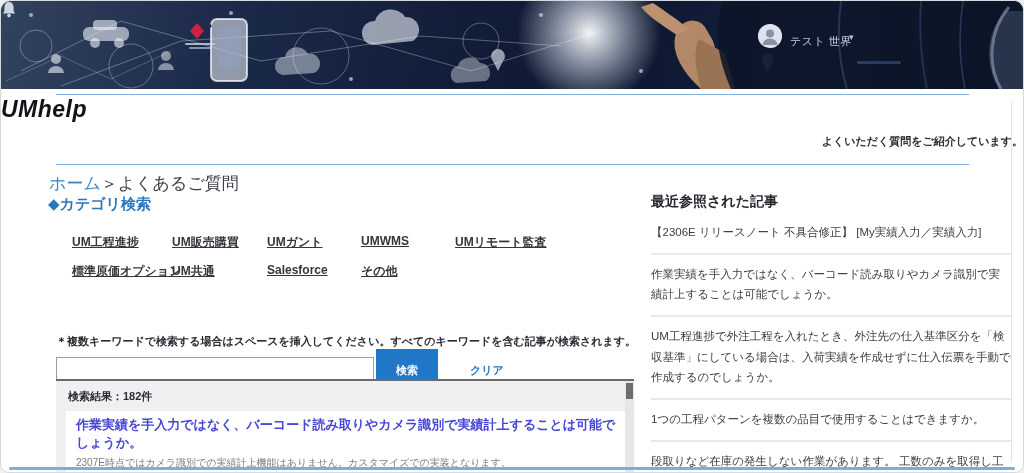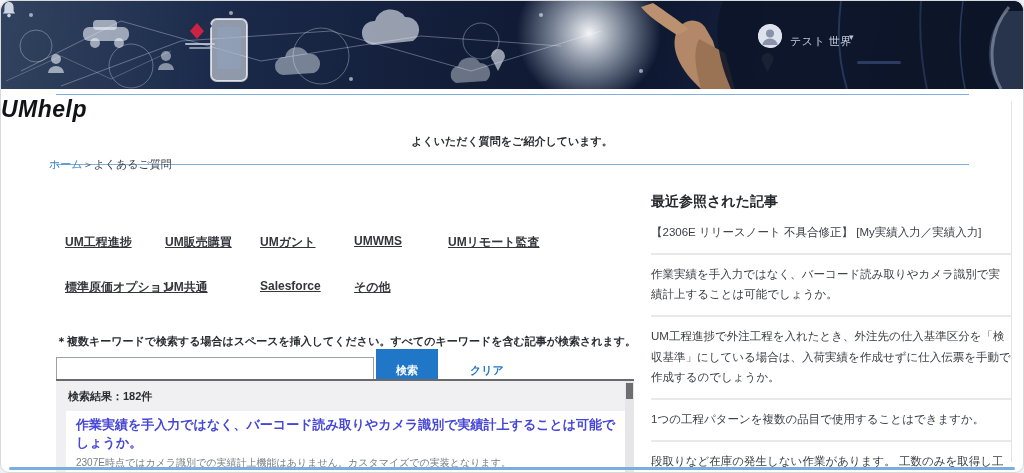--- a/index.html
+++ b/index.html
@@ -23,31 +23,31 @@
     background:#d9dee9;display:flex;align-items:center;justify-content:center;overflow:hidden;}
   .user-name{position:absolute;left:789px;top:33px;font-size:11px;color:#c7cfdf;letter-spacing:.5px;}
   .caret{position:absolute;left:848px;top:31px;font-size:9px;color:#b9c2d4;}
   
   .hairline{position:absolute;left:55px;right:54px;height:1px;background:#7fb0dd;}
   .hl-top{top:93px;} .hl-bottom{top:163px;}
   .page-title{position:absolute;top:95px;left:0;width:100%;
     font-size:23px;font-weight:bold;color:#101418;letter-spacing:.5px;margin:0;font-style:italic;}
   .page-sub{position:absolute;left:0;width:100%;text-align:center;
     font-size:11px;font-weight:bold;color:#2a2e33;}
-  .sub1{top:133px;} .sub2{top:148px;}
-  
-  .breadcrumb{position:absolute;left:48px;top:156px;font-size:11px;color:#3a3f45;text-align:right;}
+  .sub1{top:133px;text-align:right;} .sub2{top:148px;}
+  
+  .breadcrumb{position:absolute;left:48px;top:171px;font-size:17px;color:#3a3f45;text-align:right;}
   .breadcrumb .home{color:#3a85c6;cursor:pointer;}
   
   .section-h{position:absolute;font-size:15px;font-weight:bold;color:#2878be;margin:0;}
   .h-cat{left:47px;top:194px;}
   .h-fw{left:47px;top:297px;}
   
-  .cat-grid{position:absolute;left:64px;top:233px;width:530px;
-    display:grid;grid-template-columns:100px 95px 94px 94px 1fr;row-gap:28px;}
+  .cat-grid{position:absolute;left:71px;top:233px;width:530px;
+    display:grid;grid-template-columns:100px 95px 94px 94px 1fr;row-gap:12px;}
   .cat-link{font-size:12px;font-weight:bold;color:#33373c;text-decoration:underline;cursor:pointer;white-space:nowrap;}
   
   .fw-note{position:absolute;left:55px;top:333px;font-size:11px;font-weight:bold;color:#2a2e33;}
   .search-row{position:absolute;left:55px;top:348px;display:flex;align-items:center;}
   .search-input{width:318px;height:26px;border:1px solid #9aa0a6;background:#fff;
     font-size:12px;padding:0 6px;outline:none;border-radius:0;}
   .btn-search{width:62px;height:42px;margin-left:2px;background:#2077c8;color:#fff;border:none;
     font-size:11px;font-weight:bold;cursor:pointer;font-family:Liberation Sans, sans-serif;}
   .btn-clear{margin-left:26px;background:transparent;border:none;color:#2077c8;
     font-size:11px;font-weight:bold;cursor:pointer;font-family:inherit;}
@@ -174,20 +174,21 @@
 
   <div class="hairline hl-top"></div>
   <h1 class="page-title">UMhelp</h1>
   <div class="page-sub sub1">よくいただく質問をご紹介しています。</div>
   <div class="hairline hl-bottom"></div>
 
   <div class="breadcrumb">
     <span class="home">ホーム</span><span>＞</span><span>よくあるご質問</span>
   </div>
 
+  <h2 class="section-h h-cat">◆カテゴリ検索</h2>
   <div class="cat-grid">
     <span class="cat-link">UM工程進捗</span>
     <span class="cat-link">UM販売購買</span>
     <span class="cat-link">UMガント</span>
     <span class="cat-link">UMWMS</span>
     <span class="cat-link">UMリモート監査</span>
     <span class="cat-link">標準原価オプション</span>
     <span class="cat-link">UM共通</span>
     <span class="cat-link">Salesforce</span>
     <span class="cat-link">その他</span>

